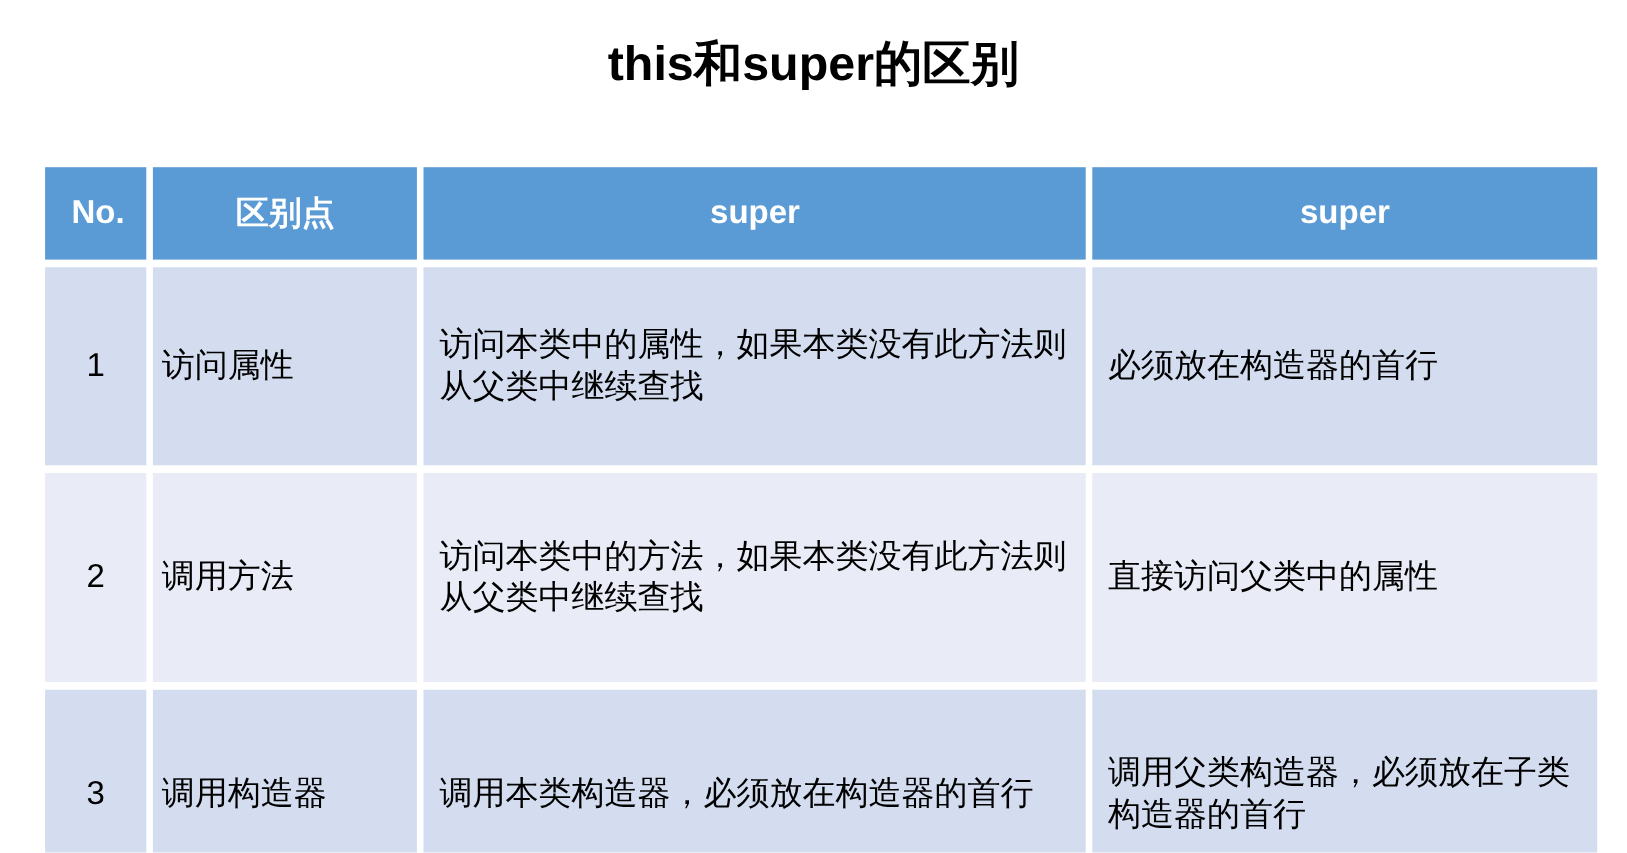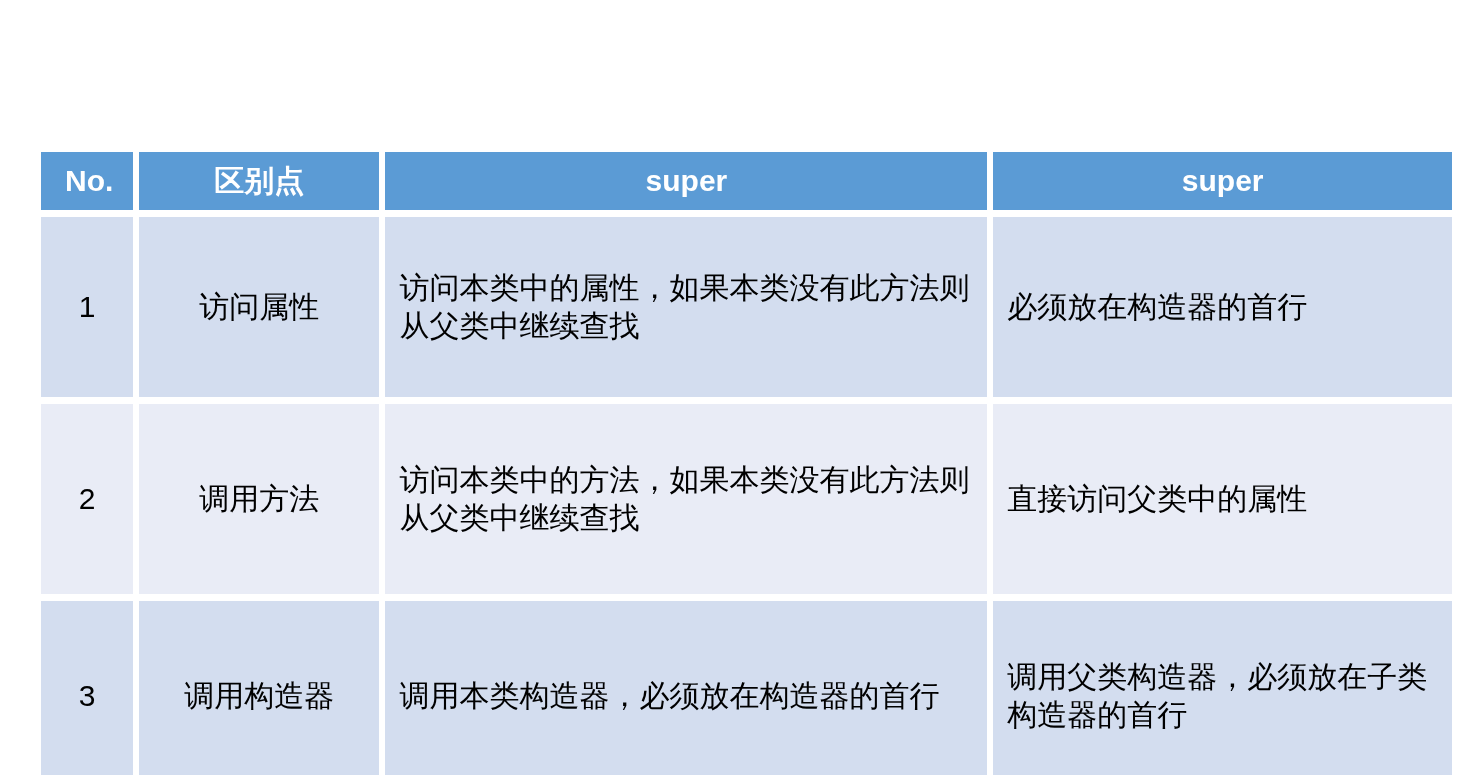--- a/index.html
+++ b/index.html
@@ -55,21 +55,21 @@
   table.cmp col.c-topic { width: 240px; }
   table.cmp col.c-this  { width: 601px; }
   table.cmp col.c-super { width: 458px; }
 
   table.cmp th {
     background: #5B9BD5;
     color: #ffffff;
     font-family: "Liberation Sans", sans-serif;
     font-weight: bold;
     font-size: 30px;
-    height: 58px;
+    height: 84px;
     padding: 0 24px;
     text-align: center;
     vertical-align: middle;
     border: 0;
   }
   table.cmp th.th-no { font-size: 30px; }
 
   table.cmp td {
     vertical-align: middle;
     border: 0;
@@ -81,37 +81,37 @@
   }
   table.cmp tr.row-odd td  { background: #D3DDEF; }
   table.cmp tr.row-even td { background: #E9ECF6; }
 
   table.cmp td.cell-no {
     text-align: center;
     font-family: "Liberation Sans", sans-serif;
     font-size: 30px;
   }
   table.cmp td.cell-topic {
-    text-align: center;
     padding: 6px 8px;
   }
   table.cmp td.cell-this,
   table.cmp td.cell-super {
     text-align: left;
   }
 
   table.cmp tr.row-1 td { height: 168px; }
   table.cmp tr.row-2 td { height: 178px; }
   table.cmp tr.row-3 td { height: 178px; }
 </style>
 </head>
 <body>
 
 <div class="slide">
 
+  <div class="title">this和super的区别</div>
 
   <div class="table-wrap">
     <table class="cmp">
       <colgroup>
         <col class="c-no">
         <col class="c-topic">
         <col class="c-this">
         <col class="c-super">
       </colgroup>
       <thead>

